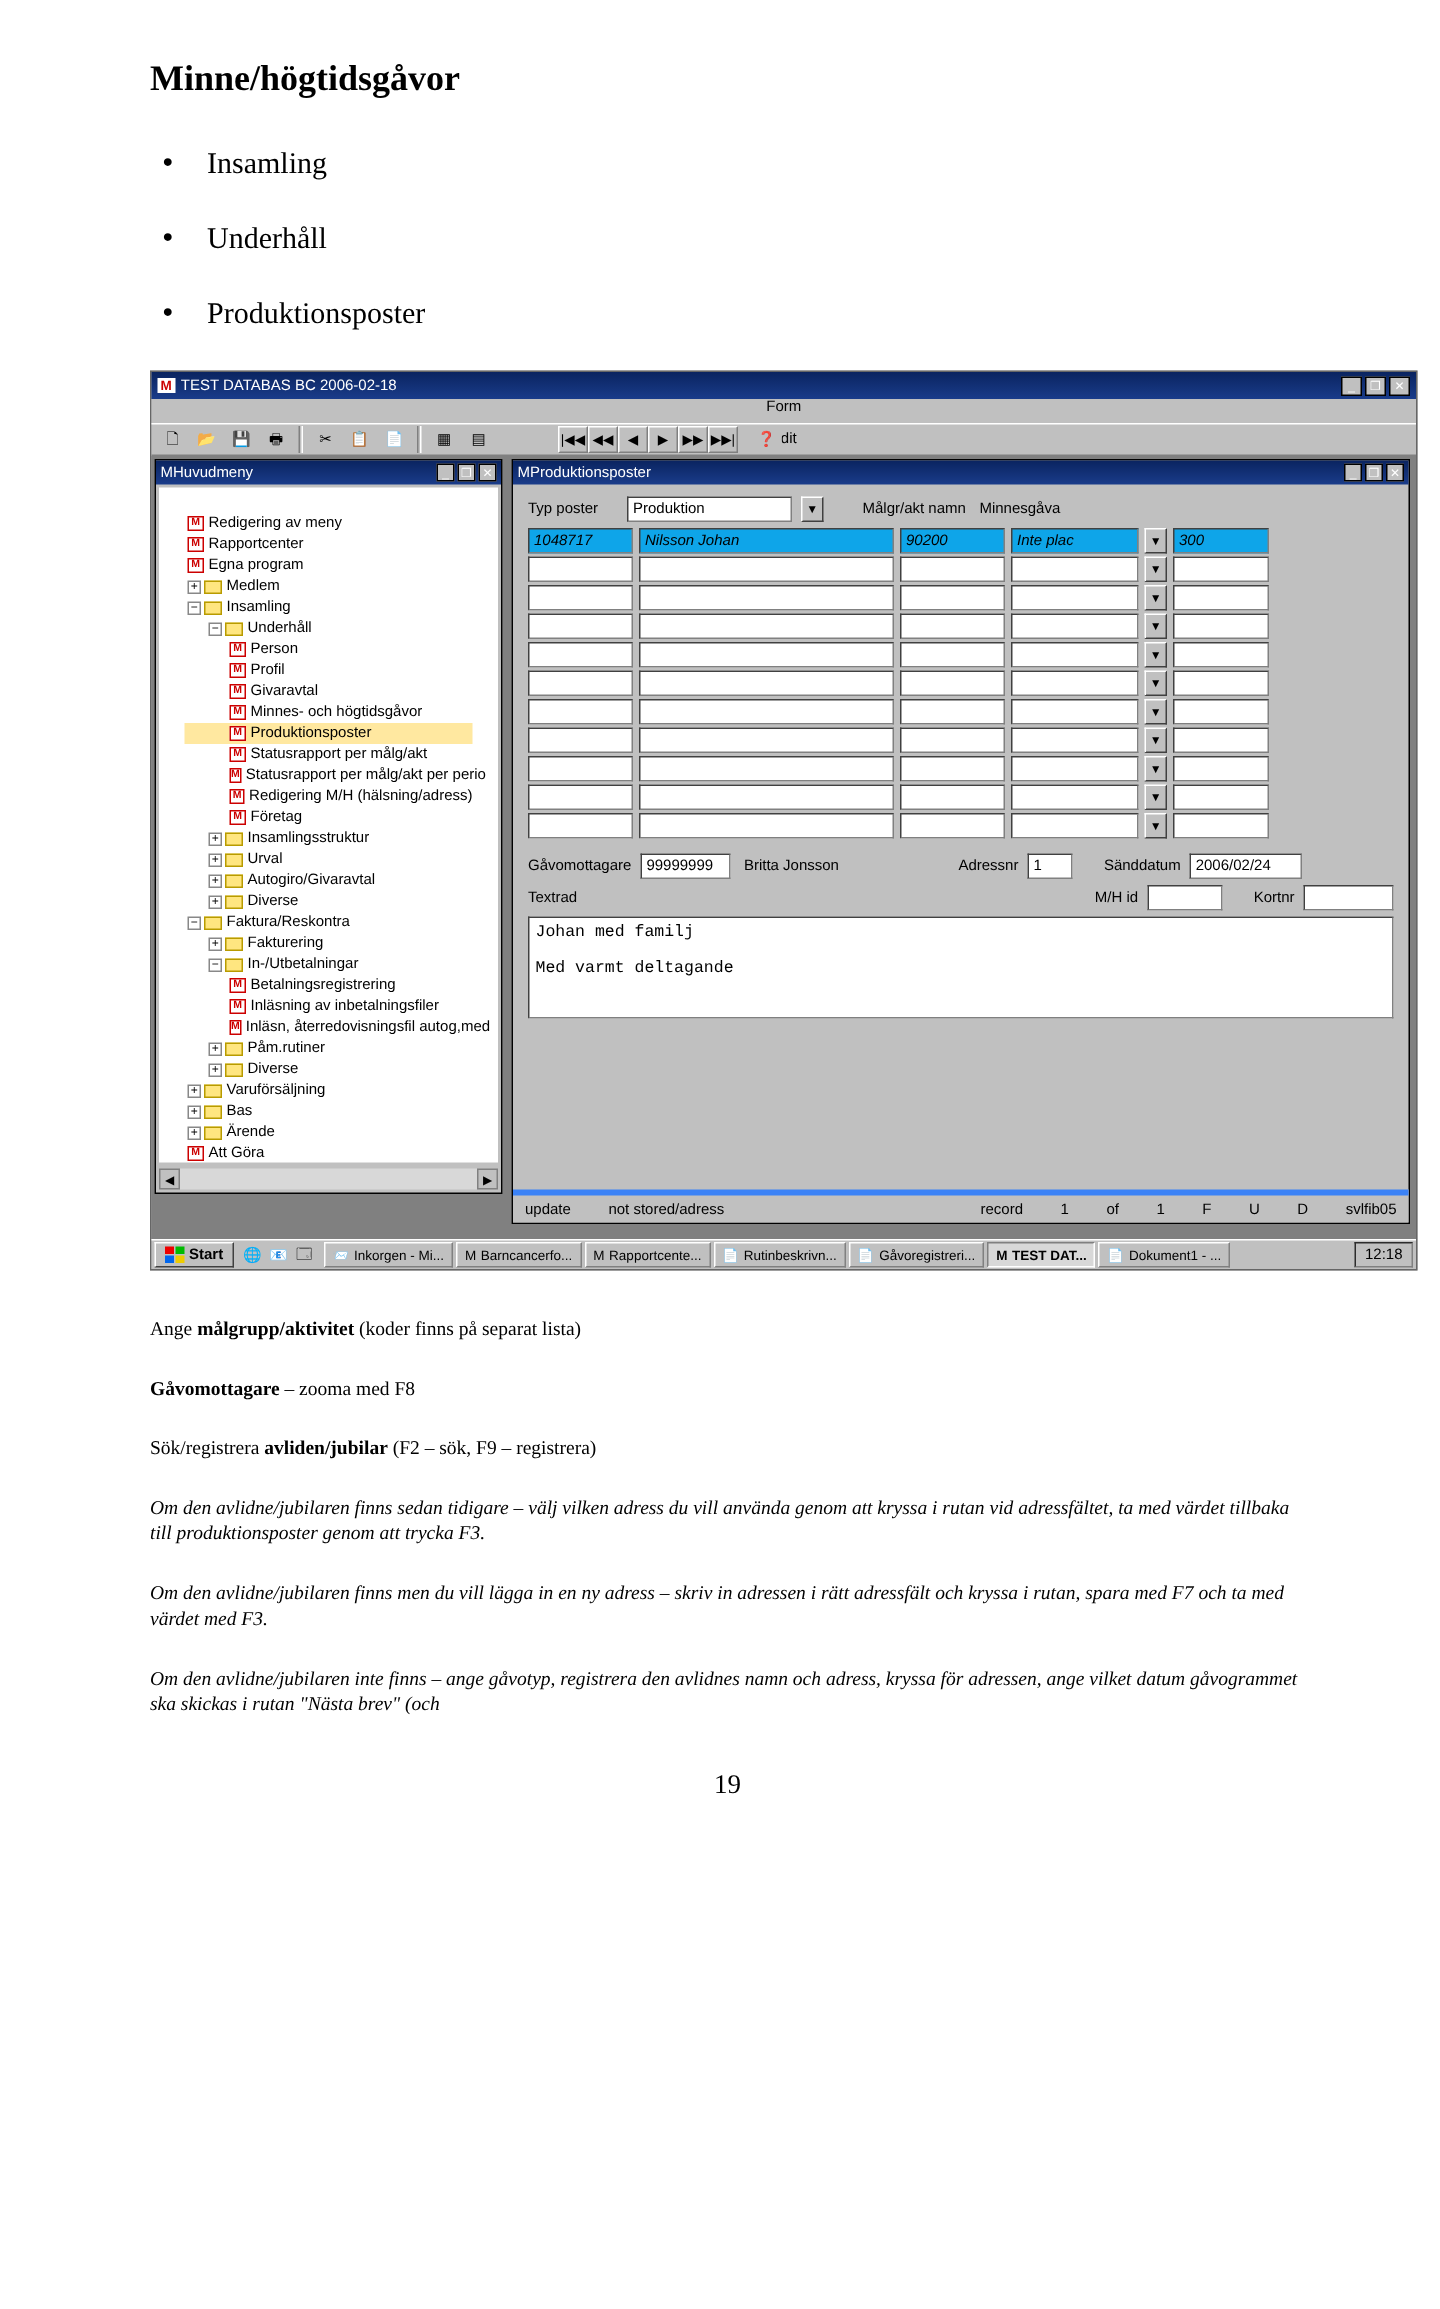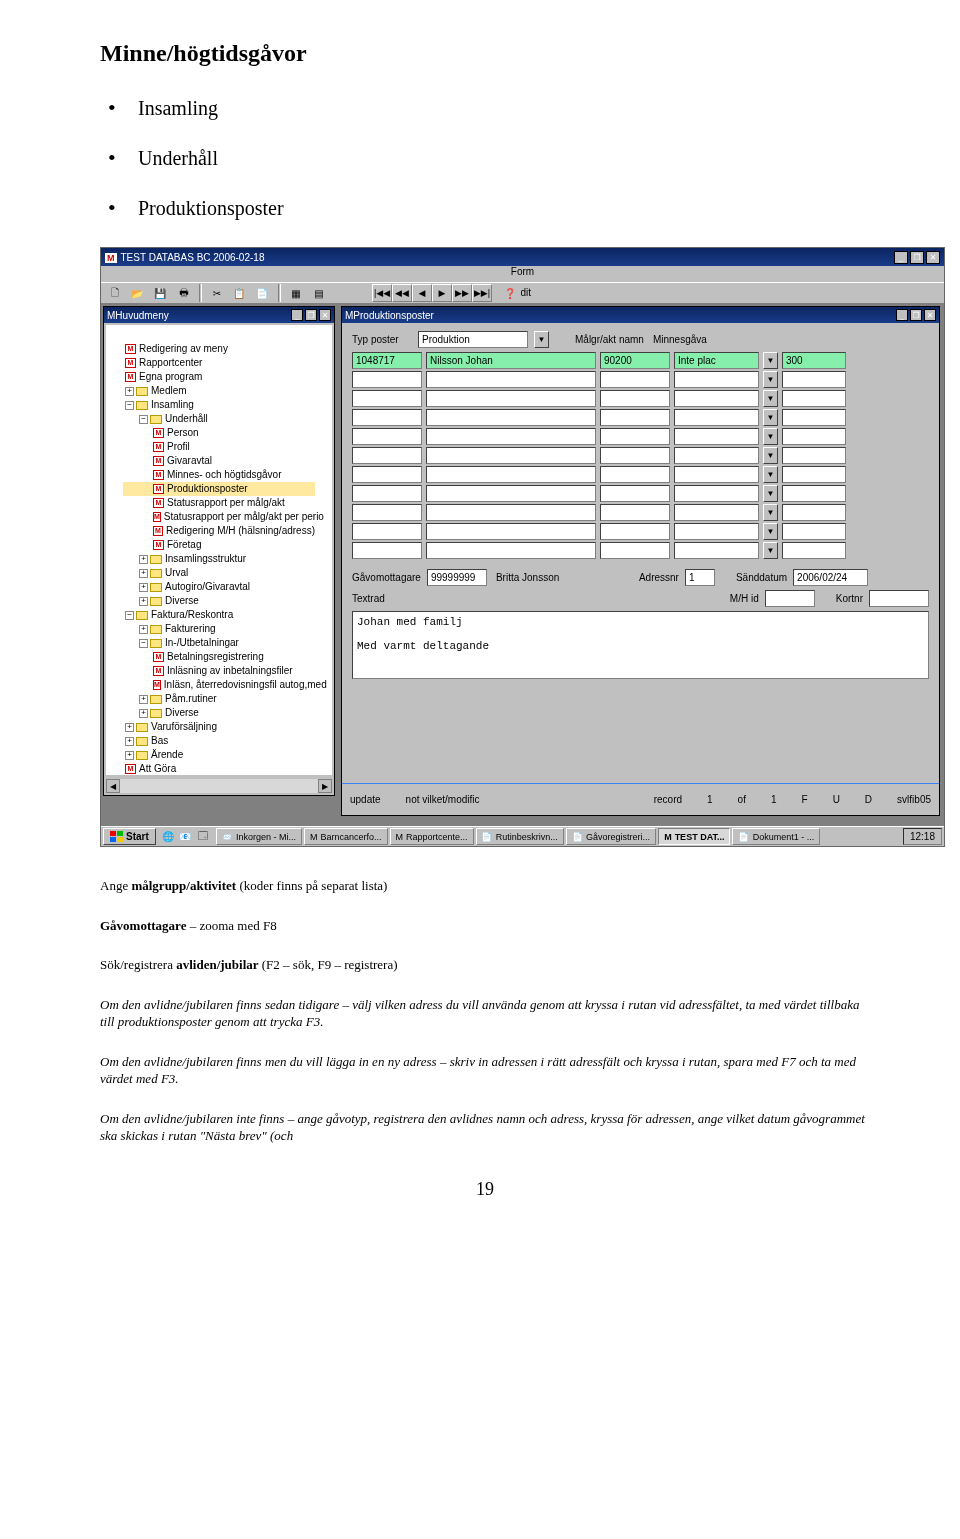--- a/index.html
+++ b/index.html
@@ -36,24 +36,24 @@
   .hscroll .strack { flex:1; background:#d8d8d8; }
   .form { padding:8px 10px; font-size:10px; }
   .frow { display:flex; align-items:center; margin-bottom:4px; gap:6px; }
   .flabel { color:#000; }
   .finput { background:#fff; border:1px solid #808080; border-top-color:#404040; border-left-color:#404040; height:17px; padding:0 3px; display:flex; align-items:center; }
   .fbutton { background:#c0c0c0; border-top:1px solid #fff; border-left:1px solid #fff; border-right:1px solid #808080; border-bottom:1px solid #808080; height:18px; padding:0 8px; display:flex; align-items:center; }
   .gridhdr { display:flex; gap:4px; margin:6px 0 2px; }
   .gridhdr .fbutton { font-size:10px; }
   .gridrow { display:flex; gap:4px; margin-bottom:2px; align-items:center; }
   .gridrow .finput { font-size:10px; }
-  .gridrow.hl .finput { background:#86efac; }
+  .gridrow.hl .finput { background:#0ea5e9;font-style:italic; }
   .ddarrow { width:15px; height:17px; background:#c0c0c0; border-top:1px solid #fff; border-left:1px solid #fff; border-right:1px solid #404040; border-bottom:1px solid #404040; display:flex; align-items:center; justify-content:center; font-size:8px; }
   .textarea { background:#fff; border:1px solid #808080; border-top-color:#404040; border-left-color:#404040; height:68px; padding:4px; font-family:"Courier New",monospace; font-size:11px; white-space:pre; margin-top:4px; }
-  .statusbar { position:absolute; bottom:0; left:0; right:0; height:32px; background:#c0c0c0; border-top:1px solid #3b82f6; display:flex; align-items:center; padding:0 8px; font-size:10px; gap:25px;text-align:center; }
+  .statusbar { position:absolute; bottom:0; left:0; right:0; height:22px; background:#c0c0c0; border-top:4px solid #3b82f6; display:flex; align-items:center; padding:0 8px; font-size:10px; gap:25px;text-align:center; }
   .taskbar { position:absolute; bottom:0; left:0; right:0; height:20px; background:#c0c0c0; border-top:1px solid #fff; display:flex; align-items:center; padding:0 2px; font-size:10px; gap:2px; }
   .startbtn { background:#c0c0c0; border-top:1px solid #fff; border-left:1px solid #fff; border-right:1px solid #404040; border-bottom:1px solid #404040; height:17px; padding:0 6px; display:flex; align-items:center; font-weight:bold; gap:3px; }
   .winlogo { width:13px; height:11px; display:inline-block; background:
     linear-gradient(#e00,#e00) 0 0/6px 5px no-repeat,
     linear-gradient(#0b0,#0b0) 7px 0/6px 5px no-repeat,
     linear-gradient(#06e,#06e) 0 6px/6px 5px no-repeat,
     linear-gradient(#ec0,#ec0) 7px 6px/6px 5px no-repeat; }
   .taskbtn { background:#c0c0c0; border-top:1px solid #fff; border-left:1px solid #fff; border-right:1px solid #808080; border-bottom:1px solid #808080; height:17px; padding:0 5px; display:flex; align-items:center; gap:3px; font-size:9px; max-width:96px; overflow:hidden; white-space:nowrap; }
   .taskbtn.active { border-top:1px solid #808080; border-left:1px solid #808080; border-right:1px solid #fff; border-bottom:1px solid #fff; background:#d8d8d8; font-weight:bold; }
   .qicons { display:flex; gap:3px; margin:0 4px; }
@@ -404,21 +404,21 @@
             <div class="finput" style="width:50px"></div>
             <span class="flabel" style="margin-left:15px">Kortnr</span>
             <div class="finput" style="width:60px"></div>
           </div>
           <div class="textarea">Johan med familj
 
 Med varmt deltagande</div>
         </div>
         <div class="statusbar">
           <span>update</span>
-          <span>not vilket/modific</span>
+          <span>not stored/adress</span>
           <span style="margin-left:auto">record</span>
           <span>1</span>
           <span>of</span>
           <span>1</span>
           <span>F</span>
           <span>U</span>
           <span>D</span>
           <span>svlfib05</span>
         </div>
       </div>

